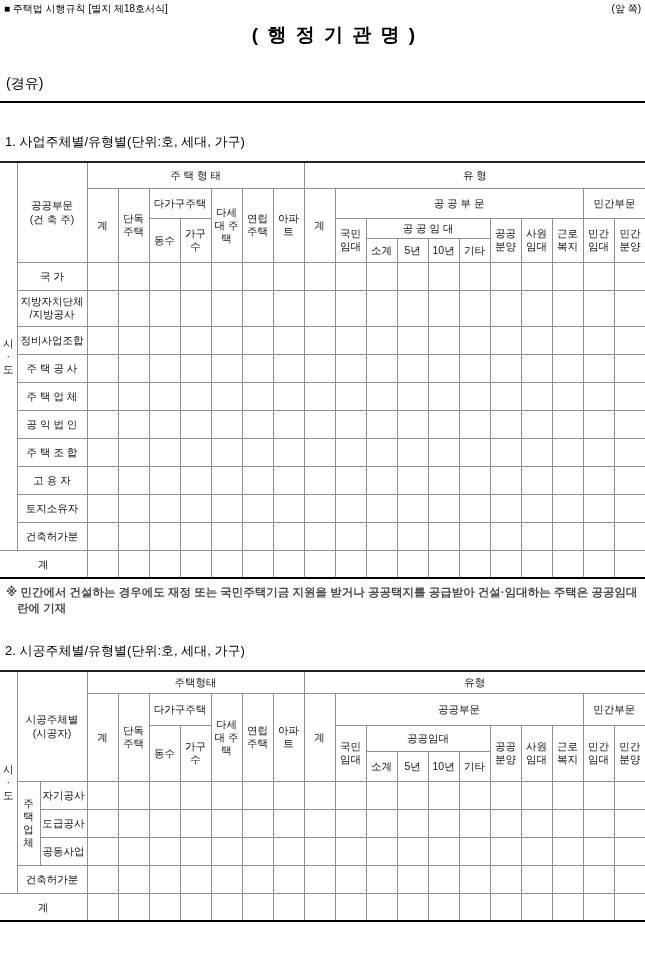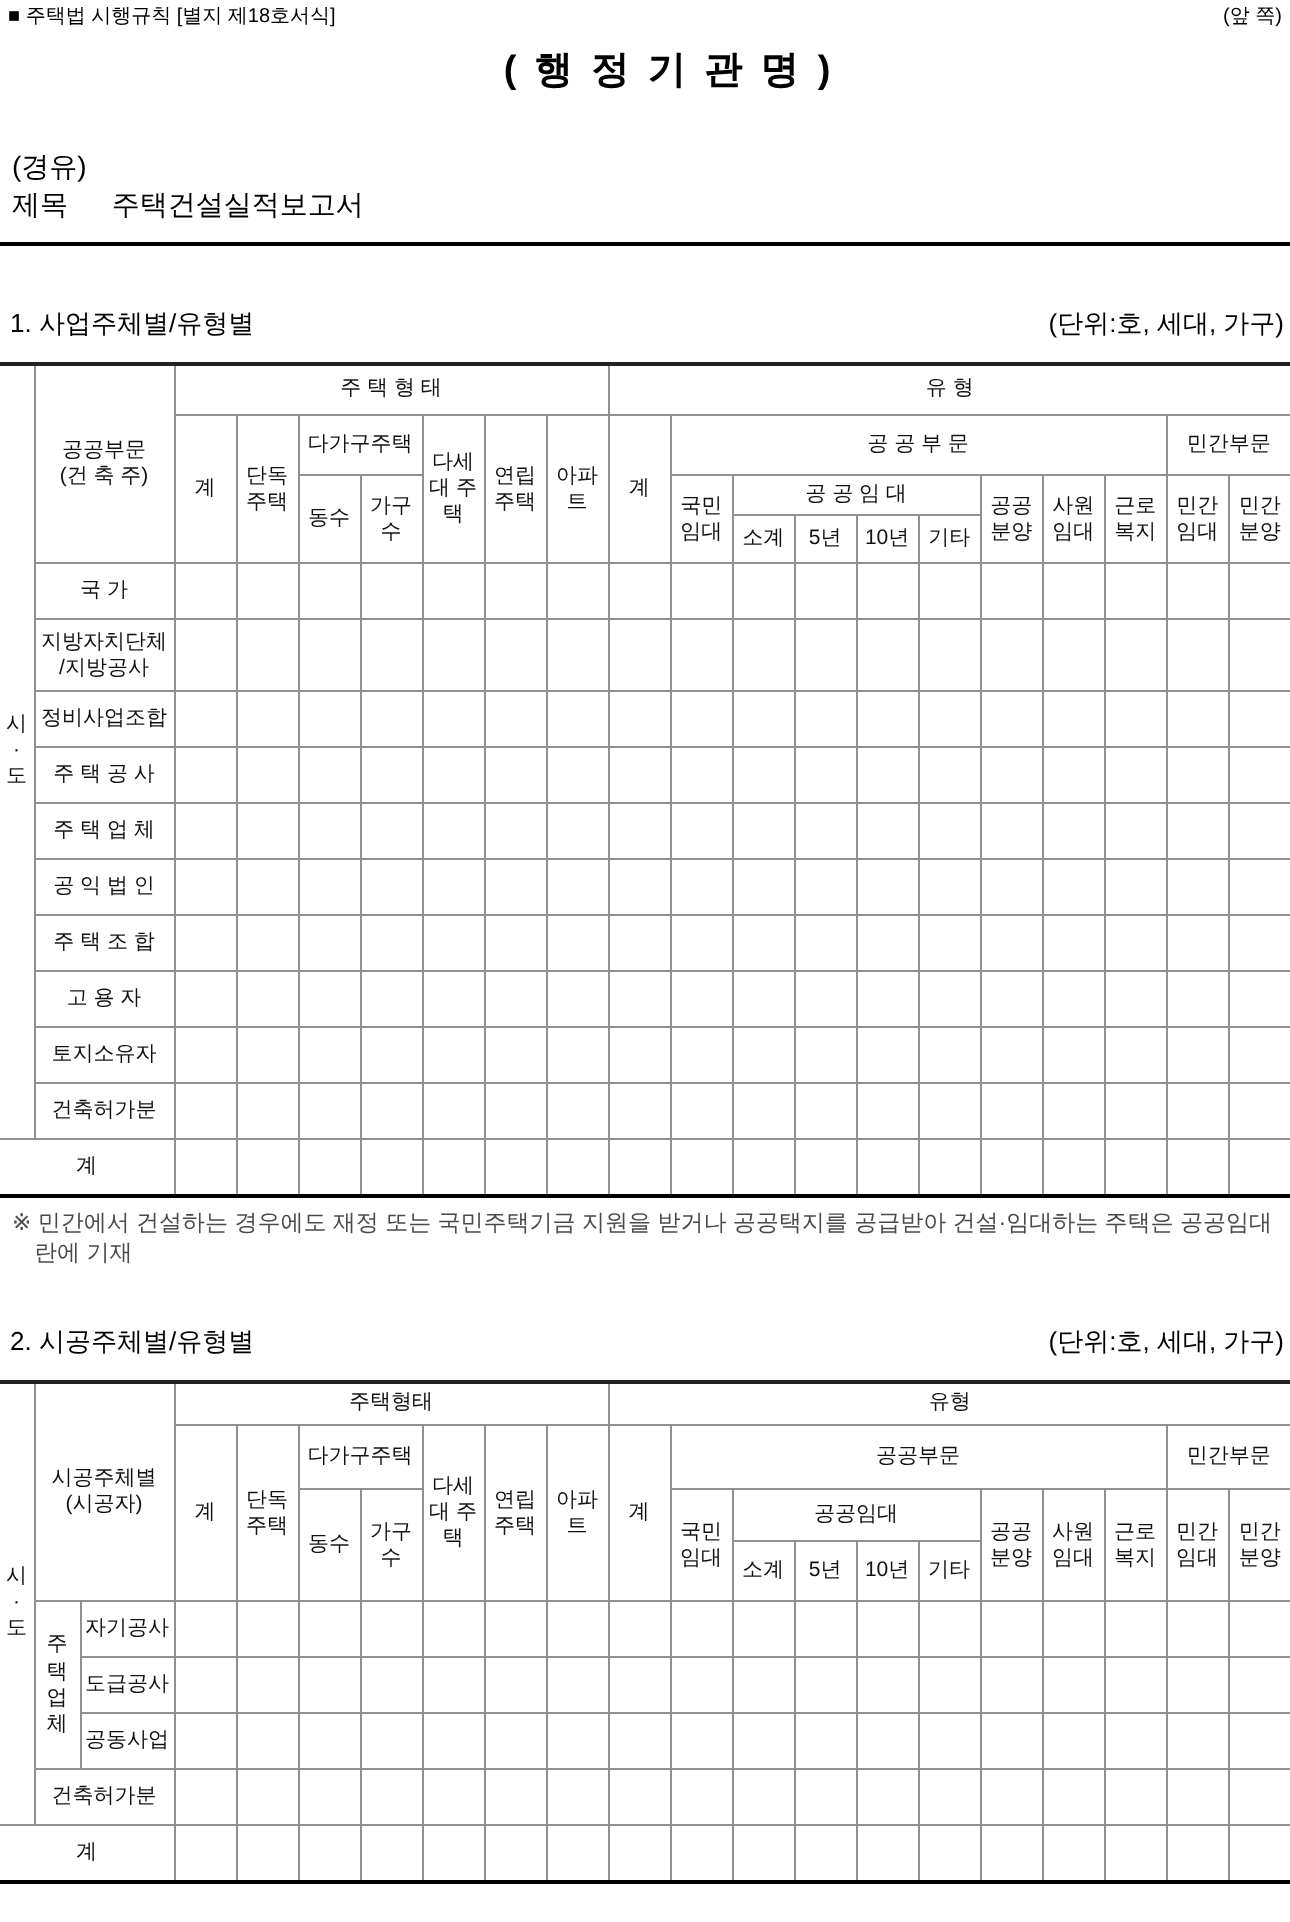--- a/index.html
+++ b/index.html
@@ -8,21 +8,21 @@
     font-family:"Liberation Sans","DejaVu Sans",sans-serif;
     color:#000;overflow:hidden;
   }
   .topline{display:flex;justify-content:space-between;align-items:center;
     padding:3px 4px 0 4px;font-size:10px;line-height:1.2;}
   .agency-title{margin:7px 0 0 0;text-align:center;font-size:19px;font-weight:bold;
     letter-spacing:2px;padding-left:24px;}
   .letter{margin:26px 0 0 6px;font-size:14px;line-height:1.38;}
   .letter .lab{display:inline-block;min-width:46px;}
   .rule{border:0;border-top:2px solid #000;margin:8px 0 0 0;height:0;}
-  .sec-head{display:flex;justify-content:space-between;align-items:flex-end;
+  .sec-head{display:flex;align-items:flex-end;
     margin:30px 3px 10px 5px;font-size:13px;}
   .sec-head.second{margin-top:26px;}
   table.tbl{border-collapse:collapse;table-layout:fixed;width:645px;
     border-top:2px solid #222;border-bottom:2px solid #000;
     border-left:none;border-right:none;}
   table.tbl td{border:1px solid #919191;text-align:center;vertical-align:middle;
     font-size:10.5px;line-height:1.25;padding:0 1px;overflow:hidden;color:#111;}
   table.tbl td:first-child{border-left:none;}
   table.tbl td:last-child{border-right:none;}
   col.w-sido{width:17px;} col.w-label{width:70px;}
@@ -31,39 +31,35 @@
   
   .t1 tr.h1{height:26px;} .t1 tr.h2{height:30px;} .t1 tr.h3{height:20px;} .t1 tr.h4{height:24px;}
   .t1 tr.r{height:28px;} .t1 tr.tall{height:36px;}
   
   .t2 tr.h1{height:22px;} .t2 tr.h2{height:32px;} .t2 tr.h3{height:26px;} .t2 tr.h4{height:30px;}
   .t2 tr.r{height:28px;}
   td.sido{font-size:12px;line-height:1.45;padding:0;}
   td.rowhead{font-size:11px;line-height:1.5;}
   td.lbl{font-size:11px;}
   td.vlabel{font-size:11px;line-height:1.3;padding:0;}
-  .footnote{margin:6px 4px 0 6px;font-size:11.5px;line-height:1.35;color:#4a4a4a;}
+  .footnote{margin:6px 4px 0 6px;font-size:11.5px;line-height:1.35;color:#4a4a4a;font-weight:bold;}
   .footnote .fn2{margin-left:11px;}
 </style>
 </head>
 <body>
 
 <div class="topline">
   <span>■ 주택법 시행규칙 [별지 제18호서식]</span>
   <span>(앞 쪽)</span>
 </div>
 
 <div class="agency-title">( 행 정 기 관 명 )</div>
 
 <div class="letter">
   <div>(경유)</div>
-  <div>
-    <span class="lab">제목</span>
-    <span>주택건설실적보고서</span>
-  </div>
 </div>
 
 <hr class="rule">
 
 <div class="sec-head">
   <span>1. 사업주체별/유형별</span>
   <span>(단위:호, 세대, 가구)</span>
 </div>
 
 <table class="tbl t1">

